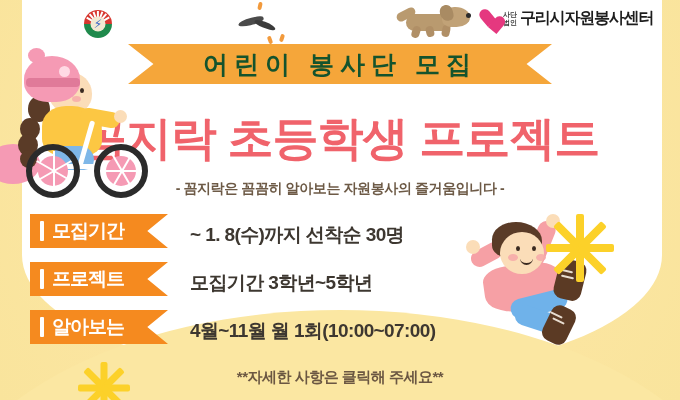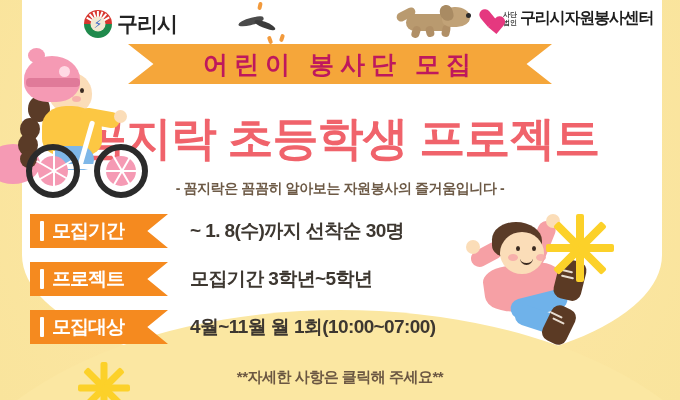--- a/index.html
+++ b/index.html
@@ -67,36 +67,36 @@
 
   
   .bird{position:absolute;left:238px;top:14px;width:42px;height:20px;}
   .bird .w1{position:absolute;left:0;top:4px;width:26px;height:7px;background:#4b4b4b;border-radius:60% 40% 50% 50%;transform:rotate(-14deg);}
   .bird .w2{position:absolute;left:16px;top:8px;width:22px;height:6px;background:#3b3b3b;border-radius:50% 60% 40% 50%;transform:rotate(20deg);}
   .spark{position:absolute;width:4px;height:8px;background:#f29a3c;border-radius:2px;}
   .ribbon-wrap{position:absolute;left:128px;top:44px;width:424px;height:40px;}
   .ribbon-shape{position:absolute;inset:0;background:#f5a63a;
     clip-path:polygon(0% 0%, 100% 0%, 94% 50%, 100% 100%, 0% 100%, 6% 50%);}
   .ribbon-text{position:absolute;inset:0;display:flex;align-items:center;justify-content:center;
-    color:#be185d;font-size:25px;font-weight:bold;letter-spacing:6px;}
+    color:#14532d;font-size:25px;font-weight:bold;letter-spacing:6px;}
 
   
   .main-title{
     position:absolute;left:0;top:108px;width:680px;text-align:center;
     font-size:46px;font-weight:bold;color:#f0636b;letter-spacing:-1px;
     text-shadow:2px 2px 0 rgba(255,255,255,.85);
   }
   .subtitle{
     position:absolute;left:0;top:180px;width:680px;text-align:center;
     font-size:14px;font-weight:bold;color:#6d5a46;letter-spacing:-.4px;
   }
 
   
   .info{position:absolute;left:30px;top:214px;width:470px;}
-  .row{position:relative;height:34px;margin-bottom:14px;display:flex;align-items:center;}
+  .row{position:relative;height:34px;margin-bottom:14px;display:flex;align-items:flex-end;}
   .tag{position:relative;width:138px;height:34px;background:#f58a1f;
      clip-path:polygon(0 0,100% 0,85% 50%,100% 100%,0 100%);
      display:flex;align-items:center;}
   .tag-bar{width:4px;height:20px;background:#ffffff;margin-left:10px;border-radius:1px;}
   .tag-label{color:#ffffff;font-size:19px;font-weight:bold;letter-spacing:-1px;margin-left:8px;}
   .row-value{margin-left:22px;font-size:19px;font-weight:bold;color:#3d3730;letter-spacing:-.6px;white-space:nowrap;}
 
   .cta{
     position:absolute;left:0;top:368px;width:680px;text-align:center;
     font-size:15px;font-weight:bold;color:#6b5742;letter-spacing:-.5px;
@@ -159,21 +159,20 @@
       <i class="ray" style="transform:translate(-50%,-100%) rotate(-60deg)"></i>
       <i class="ray" style="transform:translate(-50%,-100%) rotate(-40deg)"></i>
       <i class="ray" style="transform:translate(-50%,-100%) rotate(-20deg)"></i>
       <i class="ray" style="transform:translate(-50%,-100%) rotate(0deg)"></i>
       <i class="ray" style="transform:translate(-50%,-100%) rotate(20deg)"></i>
       <i class="ray" style="transform:translate(-50%,-100%) rotate(40deg)"></i>
       <i class="ray" style="transform:translate(-50%,-100%) rotate(60deg)"></i>
       <div class="inner"></div>
       <div class="bolt">⚡</div>
     </div>
-    <div class="guri-text">구리시</div>
   </div>
 
   <div class="bird">
     <div class="w1"></div>
       <div class="w2"></div>
   </div>
   <div class="spark" style="left:258px;top:2px;transform:rotate(12deg);"></div>
   <div class="spark" style="left:268px;top:36px;transform:rotate(-20deg);"></div>
   <div class="spark" style="left:280px;top:34px;transform:rotate(18deg);"></div>
 
@@ -260,21 +259,21 @@
       <div class="tag">
         <div class="tag-bar"></div>
         <div class="tag-label">프로젝트</div>
       </div>
       <div class="row-value">모집기간 3학년~5학년</div>
     </div>
 
     <div class="row">
       <div class="tag">
         <div class="tag-bar"></div>
-        <div class="tag-label">모집대상</div>
+        <div class="tag-label">알아보는</div>
       </div>
       <div class="row-value">4월~11월 월 1회(10:00~07:00)</div>
     </div>
 
   </div>
 
   <div class="boy">
     <div class="b-arm-up"></div>
     <div class="b-hand" style="left:76px;top:-4px;"></div>
     <div class="b-arm-l"></div>

